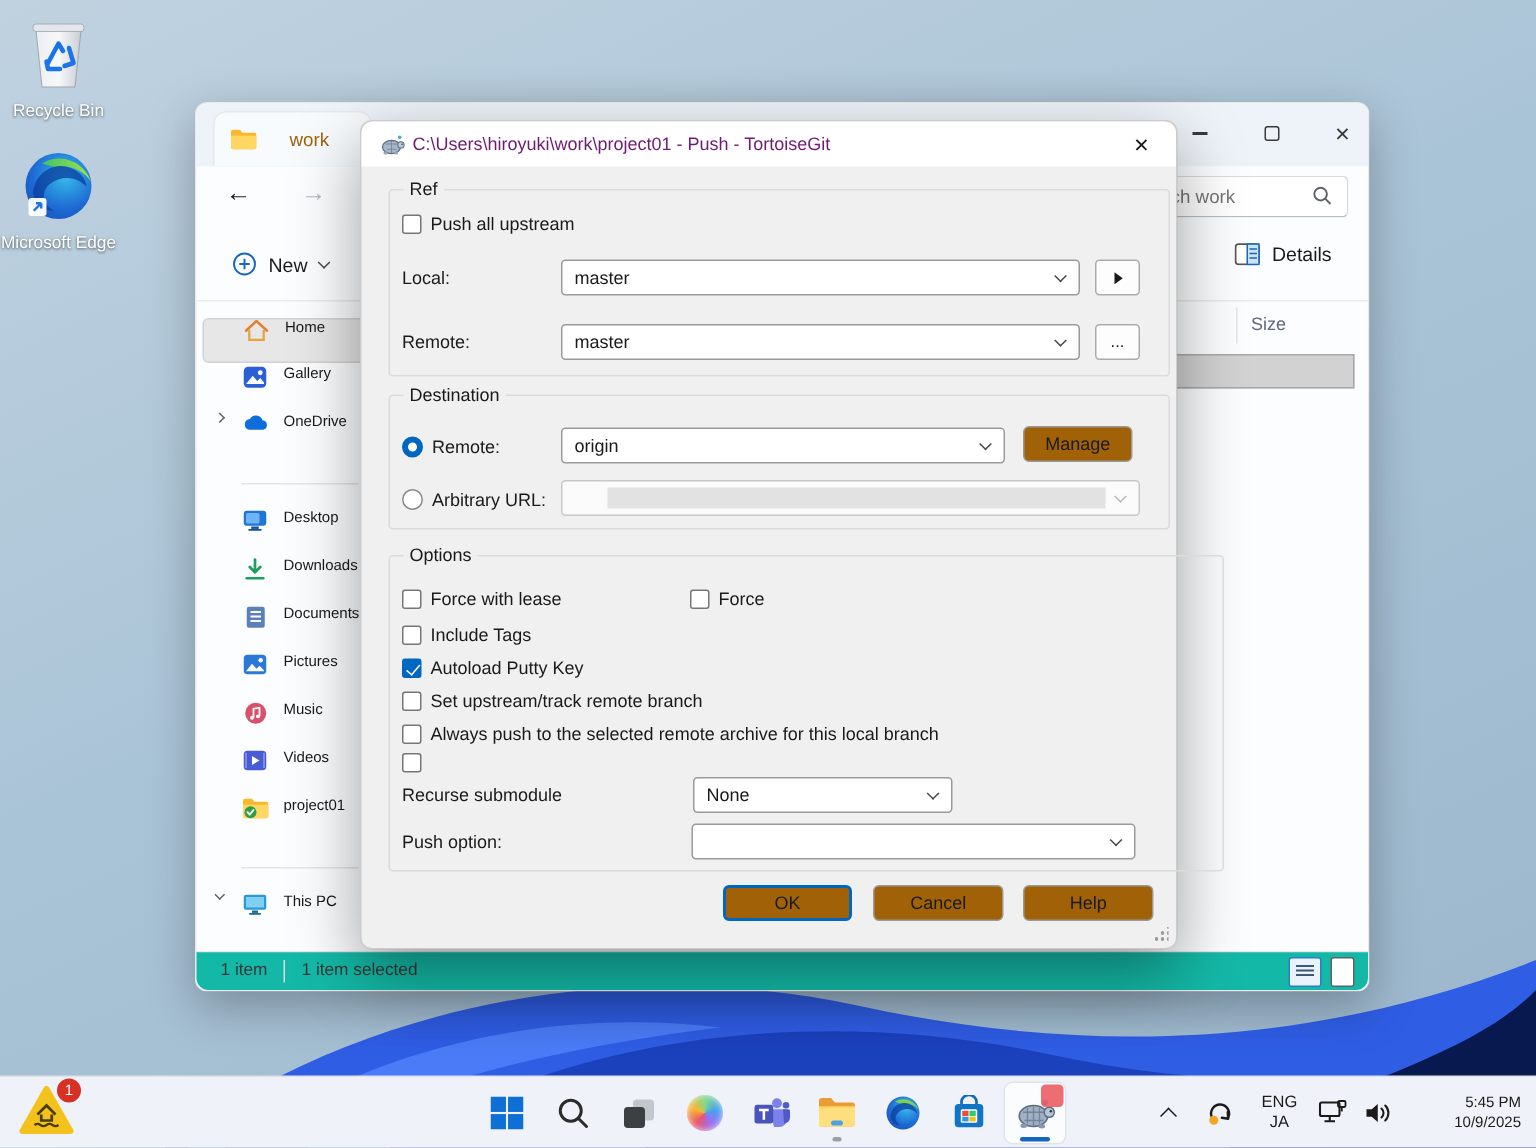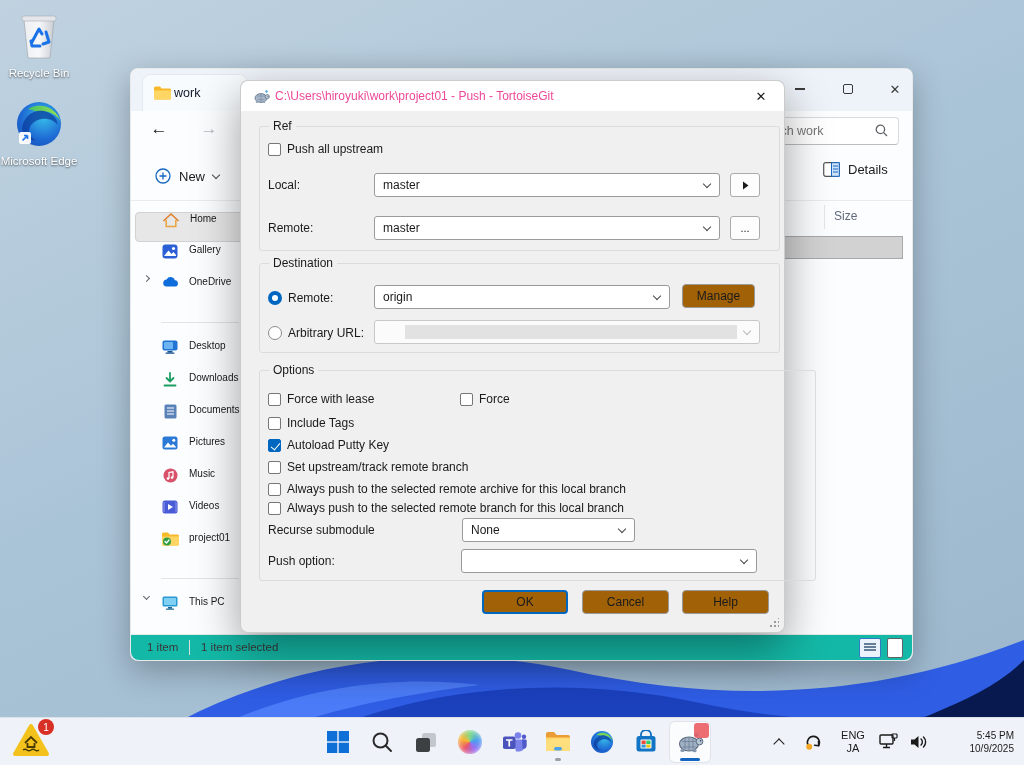--- a/index.html
+++ b/index.html
@@ -10,21 +10,21 @@
 
   
   .dicon { position:absolute; width:78px; text-align:center; cursor:default; }
   .dicon .dlabel { margin-top:2px; font-size:11.5px; color:#fff; text-shadow:0 1px 2px rgba(0,0,0,.65); line-height:1.25; }
 
   
   .explorer { position:absolute; left:130px; top:68px; width:783px; height:593px; background:#fbfdfe;
     border-radius:8px; box-shadow:0 10px 32px rgba(0,0,0,.28); border:1px solid rgba(0,0,0,.08); }
   .tabstrip { position:absolute; left:0; top:0; width:100%; height:42px; background:#eef3f9; border-radius:8px 8px 0 0; }
   .tab { position:absolute; left:12px; top:6px; width:104px; height:36px; background:#f8fbfe; border-radius:8px 8px 0 0;
-    display:flex; align-items:center; gap:3px; padding-left:11px; font-size:12.5px; color:#0f172a; box-shadow:0 0 0 1px rgba(0,0,0,.04); }
+    display:flex; align-items:center; gap:22px; padding-left:11px; font-size:12.5px; color:#a16207; box-shadow:0 0 0 1px rgba(0,0,0,.04); }
   .wc { position:absolute; top:5px; width:38px; height:30px; display:flex; align-items:center; justify-content:center; color:#3a3a3a; }
   .navrow { position:absolute; left:0; top:42px; width:100%; height:40px; background:#fbfdfe; }
   .navarrow { position:absolute; top:8px; font-size:17px; color:#1f1f1f; width:30px; text-align:center; }
   .navarrow.disabled { color:#b4b9bf; }
   .searchbox { position:absolute; left:610px; top:6px; width:158px; height:28px; background:#fff; border:1px solid #dadada;
     border-bottom-color:#bdbdbd; border-radius:4px; font-size:12.5px; color:#5f6368; padding:0 28px 0 12px; outline:none; }
   .searchmag { position:absolute; left:744px; top:13px; }
   .cmdbar { position:absolute; left:0; top:82px; width:100%; height:50px; background:#fbfdfe; border-bottom:1px solid #ebebeb; }
   .newbtn { position:absolute; left:14px; top:9px; height:32px; display:flex; align-items:center; gap:8px; padding:0 10px;
     border-radius:4px; font-size:13px; color:#1a1a1a; }
@@ -42,21 +42,21 @@
     border-radius:0 0 8px 8px; font-size:11.5px; color:#383838; }
   .statusbar .stext { position:absolute; top:6px; }
   .sdiv { position:absolute; top:5px; width:1px; height:15px; background:#dcdcdc; }
   .viewbtn { position:absolute; top:3px; display:flex; align-items:center; justify-content:center; }
 
   
   .dialog { position:absolute; left:240px; top:80px; width:545px; height:553px; background:#f0f0f0; border-radius:8px;
     box-shadow:0 16px 45px rgba(0,0,0,.38); border:1px solid rgba(0,0,0,.15); font-size:12px; color:#1a1a1a; }
   .dlg-titlebar { position:absolute; left:0; top:0; width:100%; height:30px; background:#fff; border-radius:8px 8px 0 0;
     display:flex; align-items:center; }
-  .dlg-title { margin-left:34px; font-size:12px; color:#ec4899; }
+  .dlg-title { margin-left:34px; font-size:12px; color:#701a75; }
   .dlg-close { position:absolute; right:8px; top:4px; width:30px; height:22px; display:flex; align-items:center; justify-content:center;
     font-size:13px; color:#1a1a1a; }
   .group { position:absolute; border:1px solid #dbdbdb; border-radius:3px; }
   .legend { position:absolute; top:-8px; left:9px; background:#f0f0f0; padding:0 4px; font-size:12px; }
   .cb { position:absolute; width:13px; height:13px; background:#fff; border:1px solid #767676; border-radius:2px; }
   .cb.checked { background:#0067c0; border-color:#0067c0; }
   .cb.checked::after { content:""; position:absolute; left:3.5px; top:0.5px; width:4px; height:8px;
     border-right:1.6px solid #fff; border-bottom:1.6px solid #fff; transform:rotate(40deg); }
   .rb { position:absolute; width:14px; height:14px; border:1px solid #8a8a8a; border-radius:50%; background:#fff; }
   .rb.selected { border:4.5px solid #0067c0; }
@@ -425,21 +425,20 @@
       <span class="cb checked" style="left:8px; top:68px;"></span>
       <span class="flabel" style="left:27px; top:67px;">Autoload Putty Key</span>
 
       <span class="cb" style="left:8px; top:90px;"></span>
       <span class="flabel" style="left:27px; top:89px;">Set upstream/track remote branch</span>
 
       <span class="cb" style="left:8px; top:112px;"></span>
       <span class="flabel" style="left:27px; top:111px;">Always push to the selected remote archive for this local branch</span>
 
       <span class="cb" style="left:8px; top:131px;"></span>
-      <span class="flabel" style="left:27px; top:130px;">Always push to the selected remote branch for this local branch</span>
 
       <span class="flabel" style="left:8px; top:152px;">Recurse submodule</span>
       <div class="combo" style="left:202px; top:147px; width:173px;">
         <span>None</span>
         <span class="chev"></span>
       </div>
 
       <span class="flabel" style="left:8px; top:183px;">Push option:</span>
       <div class="combo" style="left:201px; top:178px; width:296px;">
         <span></span>

